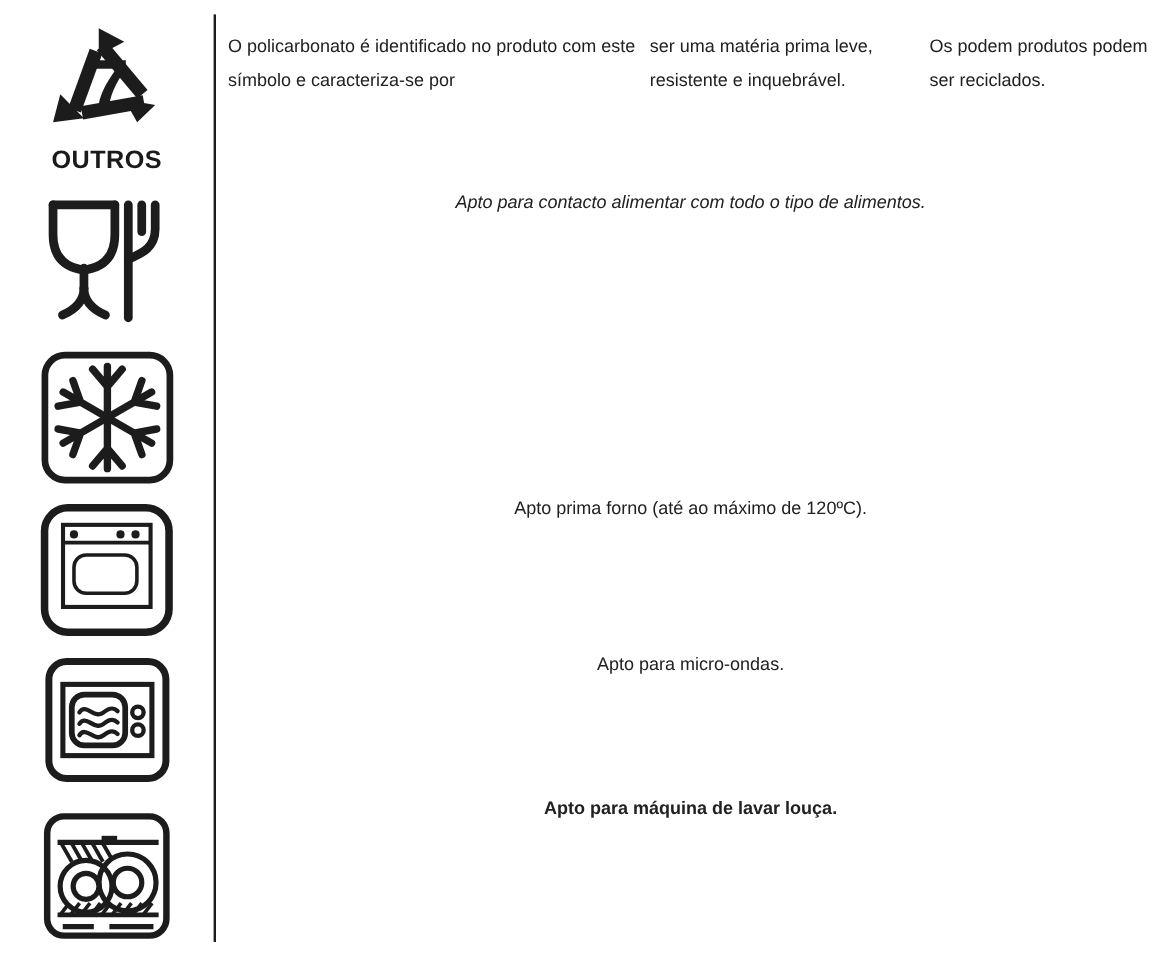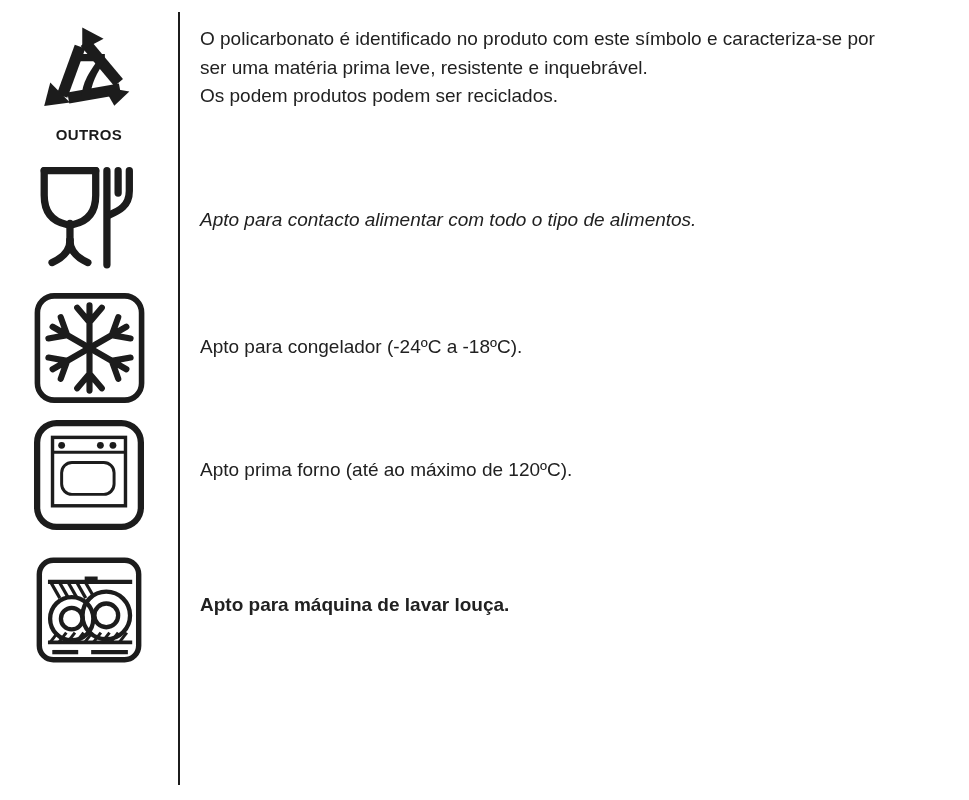--- a/index.html
+++ b/index.html
@@ -4,25 +4,25 @@
 <style>
   html,body{margin:0;padding:0;background:#ffffff;}
   body{font-family:"Liberation Sans",sans-serif;color:#212121;}
   .page{position:relative;width:969px;height:800px;background:#ffffff;overflow:hidden;}
   .divider{position:absolute;left:178px;top:12px;height:773px;width:2px;background:#1c1c1c;}
   .rows{position:absolute;left:0;top:0;right:0;bottom:0;display:flex;flex-direction:column;}
   .row{display:flex;}
   .r1{height:155px;} .r2{height:130px;font-style:italic;} .r3{height:125px;}
   .r4{height:130px;} .r5{height:120px;} .r6{height:140px;font-weight:bold;}
   .icon-cell{width:178px;flex:none;display:flex;flex-direction:column;align-items:center;justify-content:center;}
-  .text-cell{flex:1;display:flex;flex-direction:column;justify-content:center;padding-left:22px;padding-right:8px;font-size:19px;line-height:28.5px;}
+  .text-cell{flex:1;display:flex;flex-direction:row;justify-content:center;padding-left:12px;padding-right:8px;font-size:15px;line-height:28.5px;}
   .r1 .text-cell{justify-content:flex-start;padding-top:25px;}
   .r4 .text-cell,.r6 .text-cell{padding-bottom:10px;}
   .line{color:#212121;}
-  .symbol-label{font-weight:700;font-size:15px;letter-spacing:.4px;color:#1a1a1a;margin-top:1px;}
+  .symbol-label{font-weight:700;font-size:21px;letter-spacing:.4px;color:#1a1a1a;margin-top:1px;}
   svg{display:block;}
 </style>
 </head>
 <body>
 
 <div class="page">
   <div class="divider"></div>
   <div class="rows">
 
     <div class="row r1">
@@ -90,41 +90,59 @@
             <g transform="rotate(240 50 50)">
                 <path d="M50,50 L50,12 M50,27 L39,14 M50,27 L61,14"></path>
               </g>
             <g transform="rotate(300 50 50)">
                 <path d="M50,50 L50,12 M50,27 L39,14 M50,27 L61,14"></path>
               </g>
           </g>
         </svg>
       </div>
       <div class="text-cell">
-        <div class="line">Apto para congelador (-24ºC a -18ºC).</div>
       </div>
     </div>
 
     <div class="row r4">
       <div class="icon-cell">
         <svg width="114" height="122" viewBox="0 0 100 100">
           <rect x="4.5" y="4.5" width="91" height="91" rx="17" fill="none" stroke="#1c1c1c" stroke-width="5.5"></rect>
           <rect x="18" y="17" width="64" height="60" fill="none" stroke="#1c1c1c" stroke-width="3"></rect>
           <line x1="18" y1="30" x2="82" y2="30" stroke="#1c1c1c" stroke-width="2.6"></line>
           <circle cx="26" cy="24" r="3" fill="#1c1c1c"></circle>
           <circle cx="60" cy="24" r="3" fill="#1c1c1c"></circle>
           <circle cx="71" cy="24" r="3" fill="#1c1c1c"></circle>
           <rect x="26" y="39" width="46" height="28" rx="9" fill="none" stroke="#1c1c1c" stroke-width="2.6"></rect>
         </svg>
       </div>
       <div class="text-cell">
         <div class="line">Apto prima forno (até ao máximo de 120ºC).</div>
       </div>
     </div>
 
+    <div class="row r5">
+      <div class="icon-cell">
+        <svg width="107" height="106" viewBox="0 0 100 100">
+          <rect x="4" y="4" width="92" height="92" rx="14" fill="none" stroke="#1c1c1c" stroke-width="5.5"></rect>
+          <rect x="15" y="22" width="70" height="56" fill="none" stroke="#1c1c1c" stroke-width="4"></rect>
+          <rect x="22" y="30" width="42" height="40" rx="10" fill="none" stroke="#1c1c1c" stroke-width="4.5"></rect>
+          <g stroke="#1c1c1c" stroke-width="3.4" fill="none" stroke-linecap="round">
+            <path d="M28,44 C33,36 40,50 47,44 C52,40 55,40 58,43"></path>
+            <path d="M28,53 C33,45 40,59 47,53 C52,49 55,49 58,52"></path>
+            <path d="M28,62 C33,54 40,68 47,62 C52,58 55,58 58,61"></path>
+          </g>
+          <circle cx="74" cy="44" r="4.5" fill="none" stroke="#1c1c1c" stroke-width="3.4"></circle>
+          <circle cx="74" cy="58" r="4.5" fill="none" stroke="#1c1c1c" stroke-width="3.4"></circle>
+        </svg>
+      </div>
+      <div class="text-cell">
+        <div class="line">Apto para micro-ondas.</div>
+      </div>
+    </div>
 
     <div class="row r6">
       <div class="icon-cell">
         <svg width="110" height="108" viewBox="0 0 100 100">
           <rect x="4" y="4" width="92" height="92" rx="13" fill="none" stroke="#1c1c1c" stroke-width="5"></rect>
           <line x1="12" y1="24" x2="90" y2="24" stroke="#1c1c1c" stroke-width="4"></line>
           <rect x="46" y="19" width="12" height="6" fill="#1c1c1c"></rect>
           <g stroke="#1c1c1c" stroke-width="3" fill="none">
             <line x1="15" y1="25" x2="23" y2="39"></line>
             <line x1="23" y1="25" x2="31" y2="39"></line>

